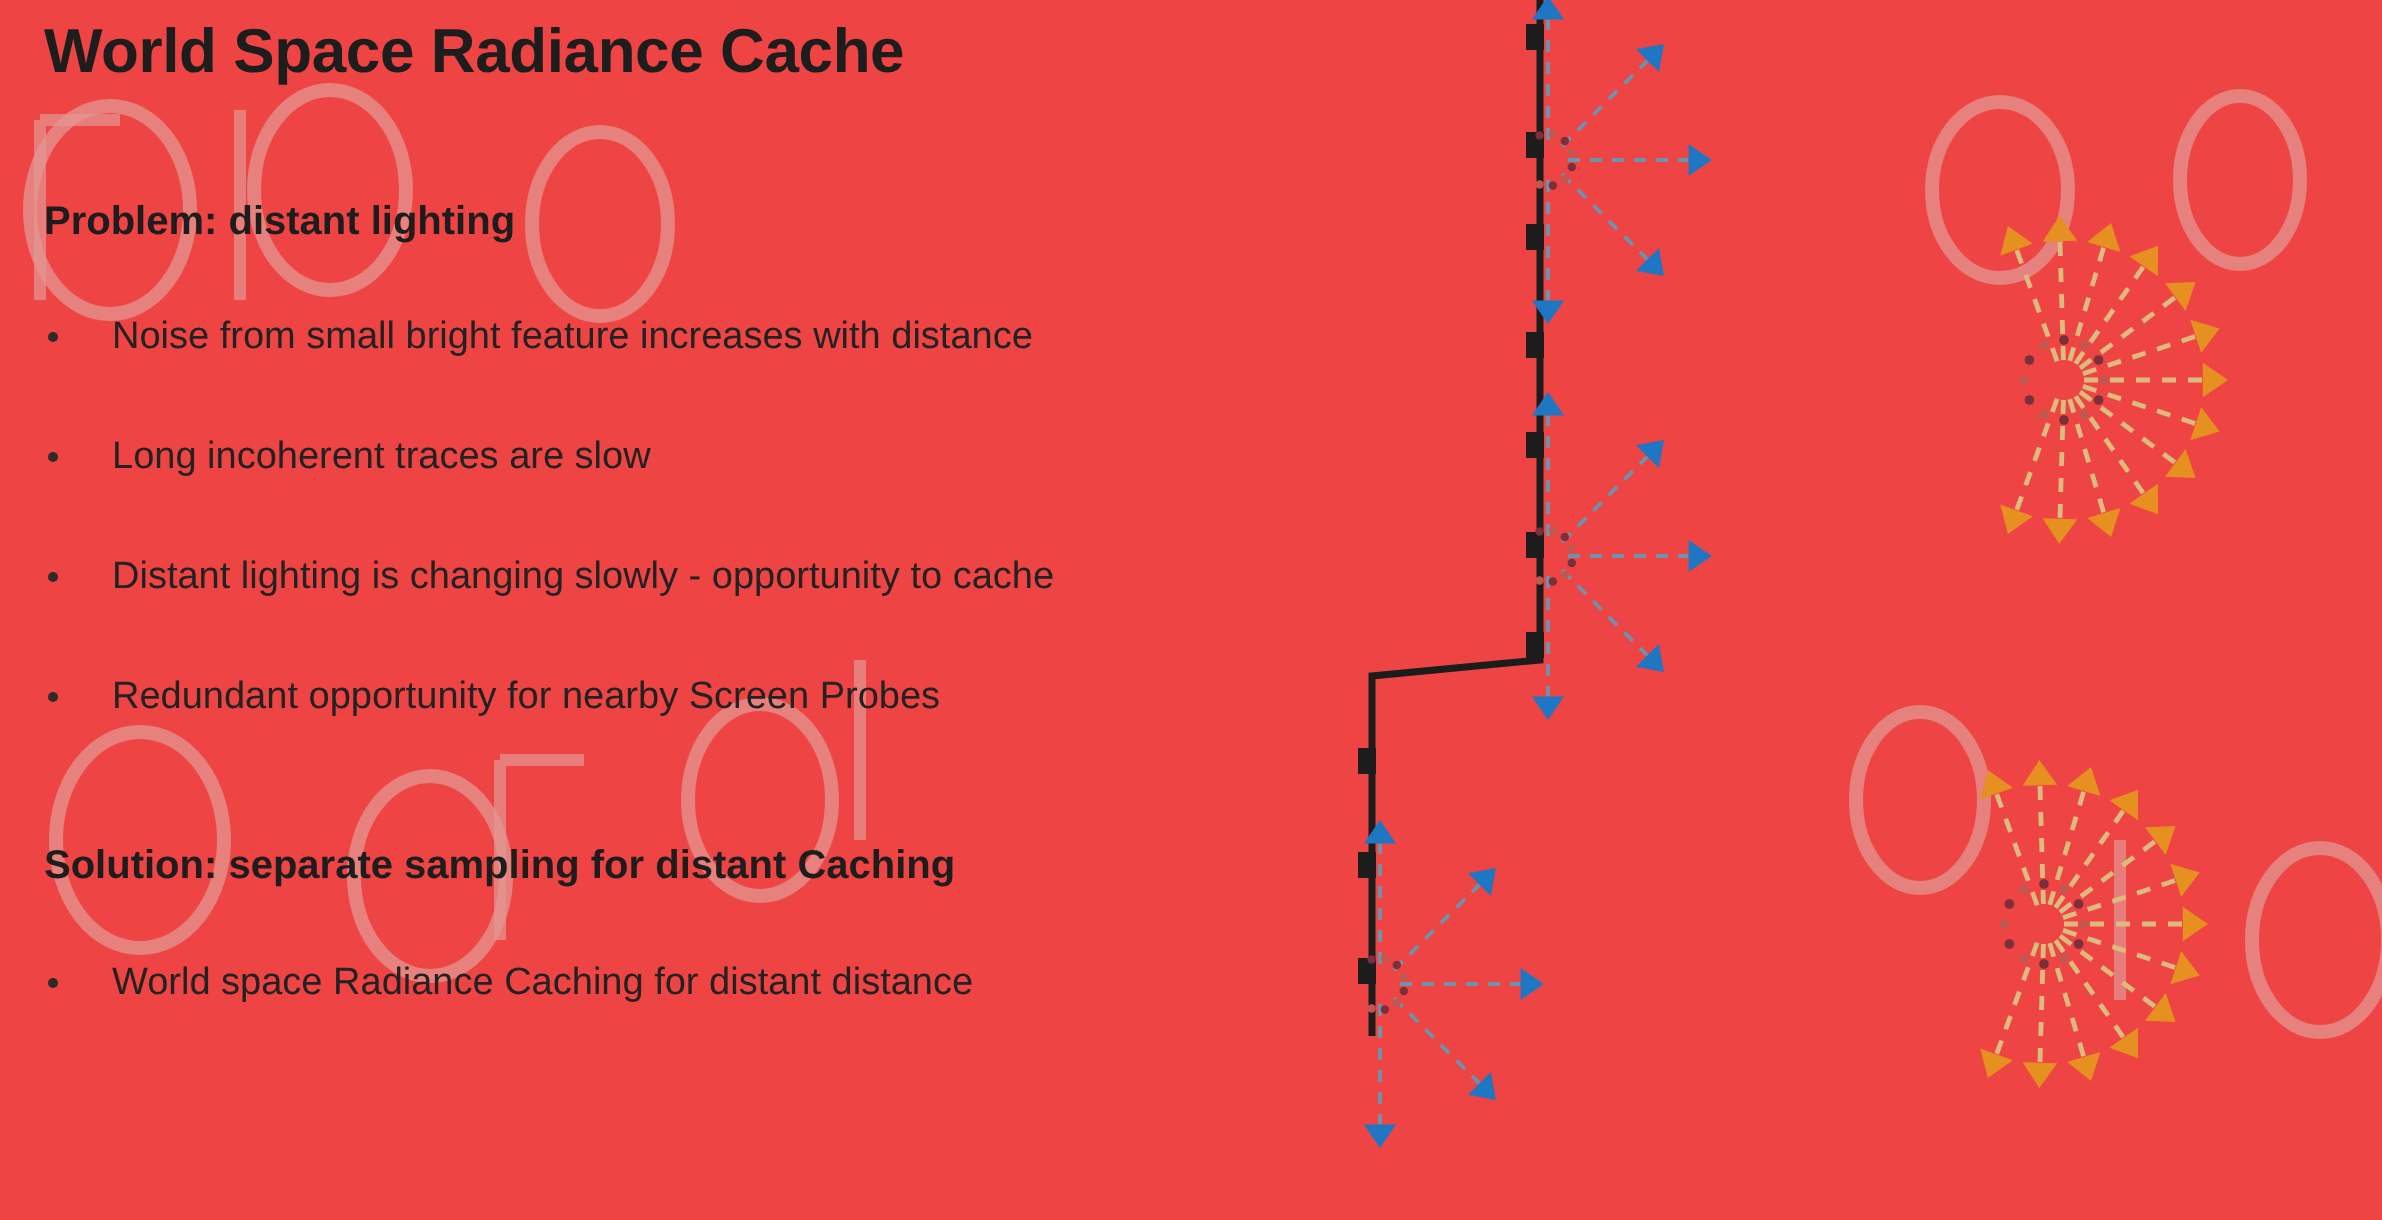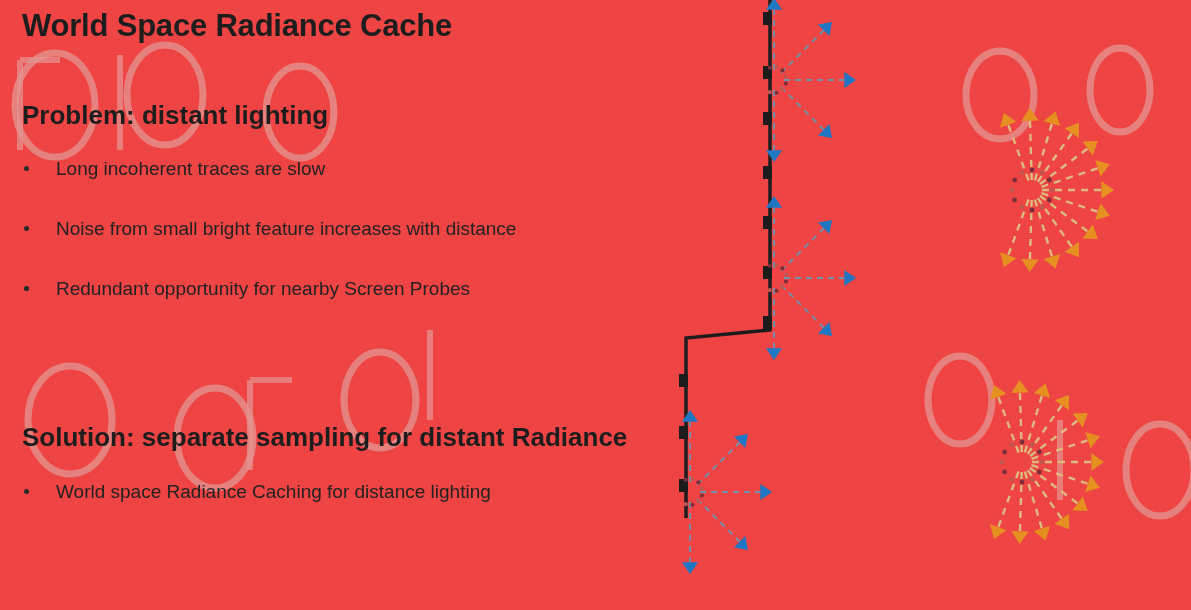--- a/index.html
+++ b/index.html
@@ -48,21 +48,21 @@
     top: 8px;
     font-size: 31px;
     font-weight: bold;
     color: #1d1d1d;
     letter-spacing: -0.2px;
     white-space: nowrap;
   }
   .section-heading {
     position: absolute;
     left: 22px;
-    font-size: 26px;
+    font-size: 20px;
     font-weight: bold;
     color: #1d1d1d;
     white-space: nowrap;
   }
   #heading-problem { top: 100px; }
   #heading-solution { top: 422px; }
 
   .bullet-list {
     position: absolute;
     left: 22px;
@@ -139,41 +139,42 @@
 
     <div id="text-col">
 
       <div id="slide-title">World Space Radiance Cache</div>
 
       <div class="section-heading" id="heading-problem">Problem: distant lighting</div>
 
       <ul class="bullet-list" id="problem-bullets">
         <li class="bullet-item">
           <span class="bullet-dot"></span>
+          <span>Noise from small bright feature increases with distance</span>
+        </li>
+        <li class="bullet-item">
+          <span class="bullet-dot"></span>
           <span>Long incoherent traces are slow</span>
         </li>
         <li class="bullet-item">
           <span class="bullet-dot"></span>
-          <span>Noise from small bright feature increases with distance</span>
-        </li>
-        <li class="bullet-item">
-          <span class="bullet-dot"></span>
+          <span>Distant lighting is changing slowly - opportunity to cache</span>
         </li>
         <li class="bullet-item">
           <span class="bullet-dot"></span>
           <span>Redundant opportunity for nearby Screen Probes</span>
         </li>
       </ul>
 
-      <div class="section-heading" id="heading-solution">Solution: separate sampling for distant Radiance</div>
+      <div class="section-heading" id="heading-solution">Solution: separate sampling for distant Caching</div>
 
       <ul class="bullet-list" id="solution-bullets">
         <li class="bullet-item">
           <span class="bullet-dot"></span>
-          <span>World space Radiance Caching for distance lighting</span>
+          <span>World space Radiance Caching for distant distance</span>
         </li>
       </ul>
     </div>
 
     <div id="diagram-area">
       <svg id="diagram-svg" width="551" height="610" viewBox="0 0 551 610">
           <g>
             <polyline points="130,0 130,330 46,338 46,518" fill="none" stroke="#1c1c1c" stroke-width="3.5" stroke-linejoin="miter" stroke-linecap="butt"></polyline>
             <rect x="123" y="12" width="9" height="13" fill="#1c1c1c"></rect>
             <rect x="123" y="66" width="9" height="13" fill="#1c1c1c"></rect>

